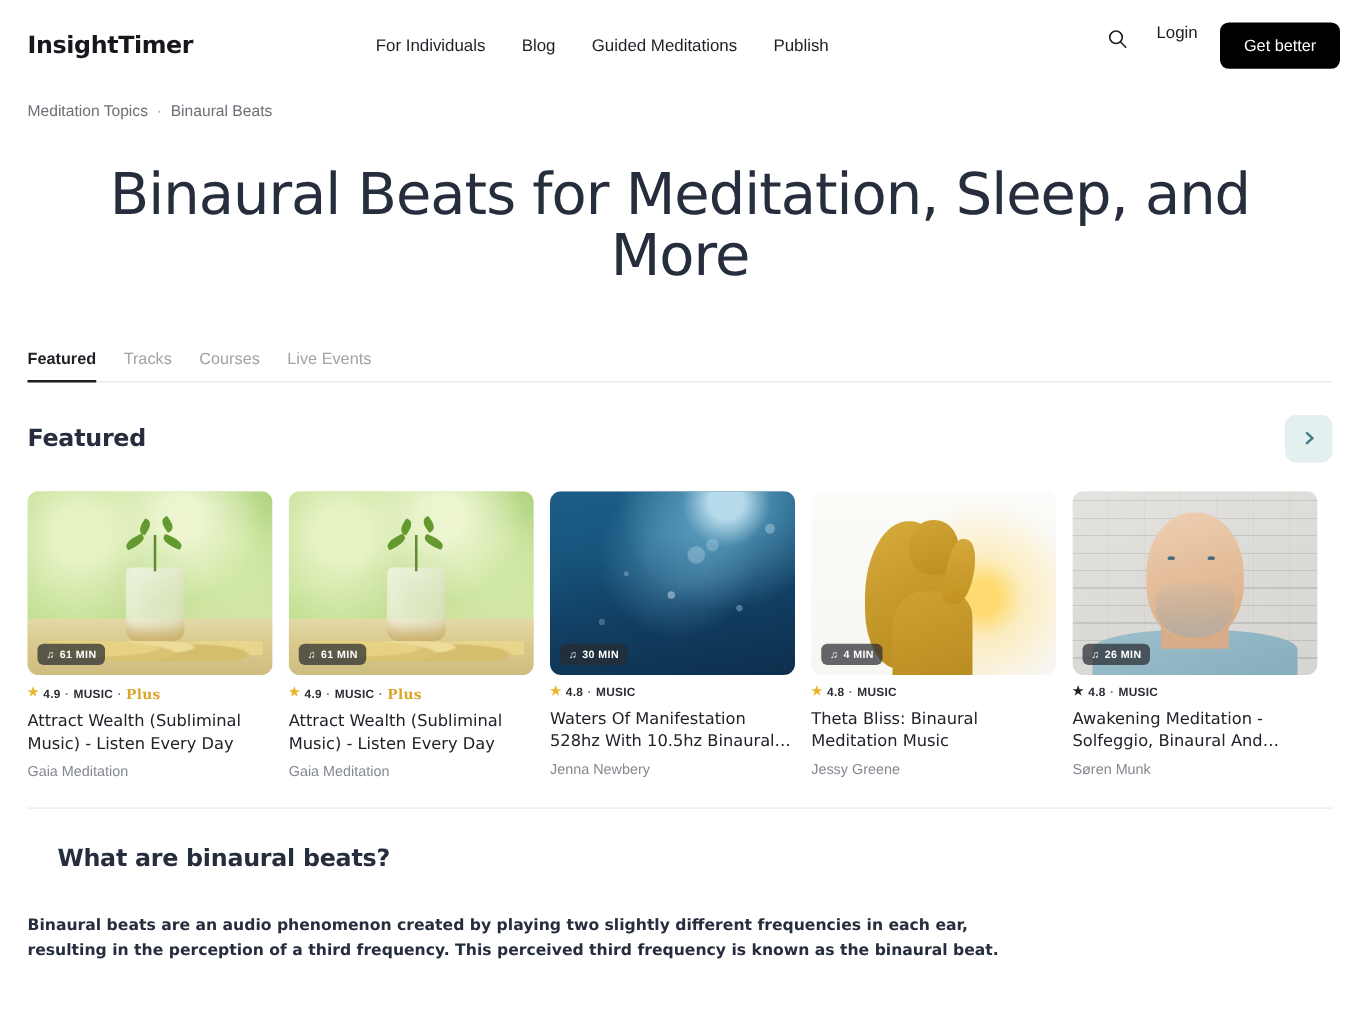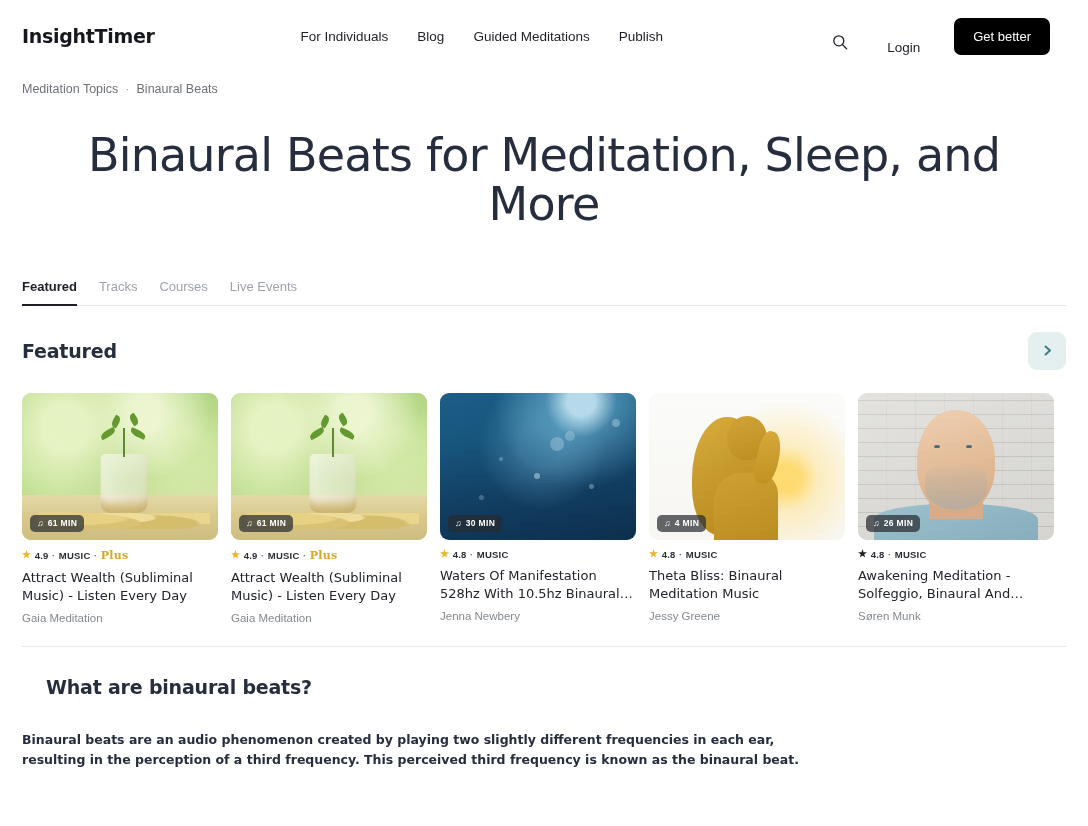--- a/index.html
+++ b/index.html
@@ -12,21 +12,21 @@
     font-family: "Liberation Sans", sans-serif;
     -webkit-font-smoothing: antialiased;
   }
   .page { position: relative; width: 1088px; height: 826px; background:#fff; }
 
   
   .header {
     height: 72px;
     display: flex;
     align-items: center;
-    padding: 0 38px 0 22px;
+    padding: 0 16px 0 22px;
   }
   .logo {
     font-size: 19px;
     font-weight: 600;
     letter-spacing: -0.3px;
     color: #16181d;
     white-space: nowrap;
     font-family: "DejaVu Sans", sans-serif;
   }
   .nav {
@@ -38,22 +38,22 @@
   .nav-item {
     font-size: 13.5px;
     color: #1d1f25;
     font-weight: 500;
     white-space: nowrap;
     cursor: pointer;
   }
   .header-right {
     margin-left: auto;
     display: flex;
-    align-items: flex-end;
-    gap: 16px;
+    align-items: flex-start;
+    gap: 0;
   }
   .search-btn {
     width: 26px; height: 26px;
     display: flex; align-items: center; justify-content: center;
     cursor: pointer;
     margin-right: 18px;
   }
   .login-link {
     font-size: 13.5px;
     color: #1d1f25;

